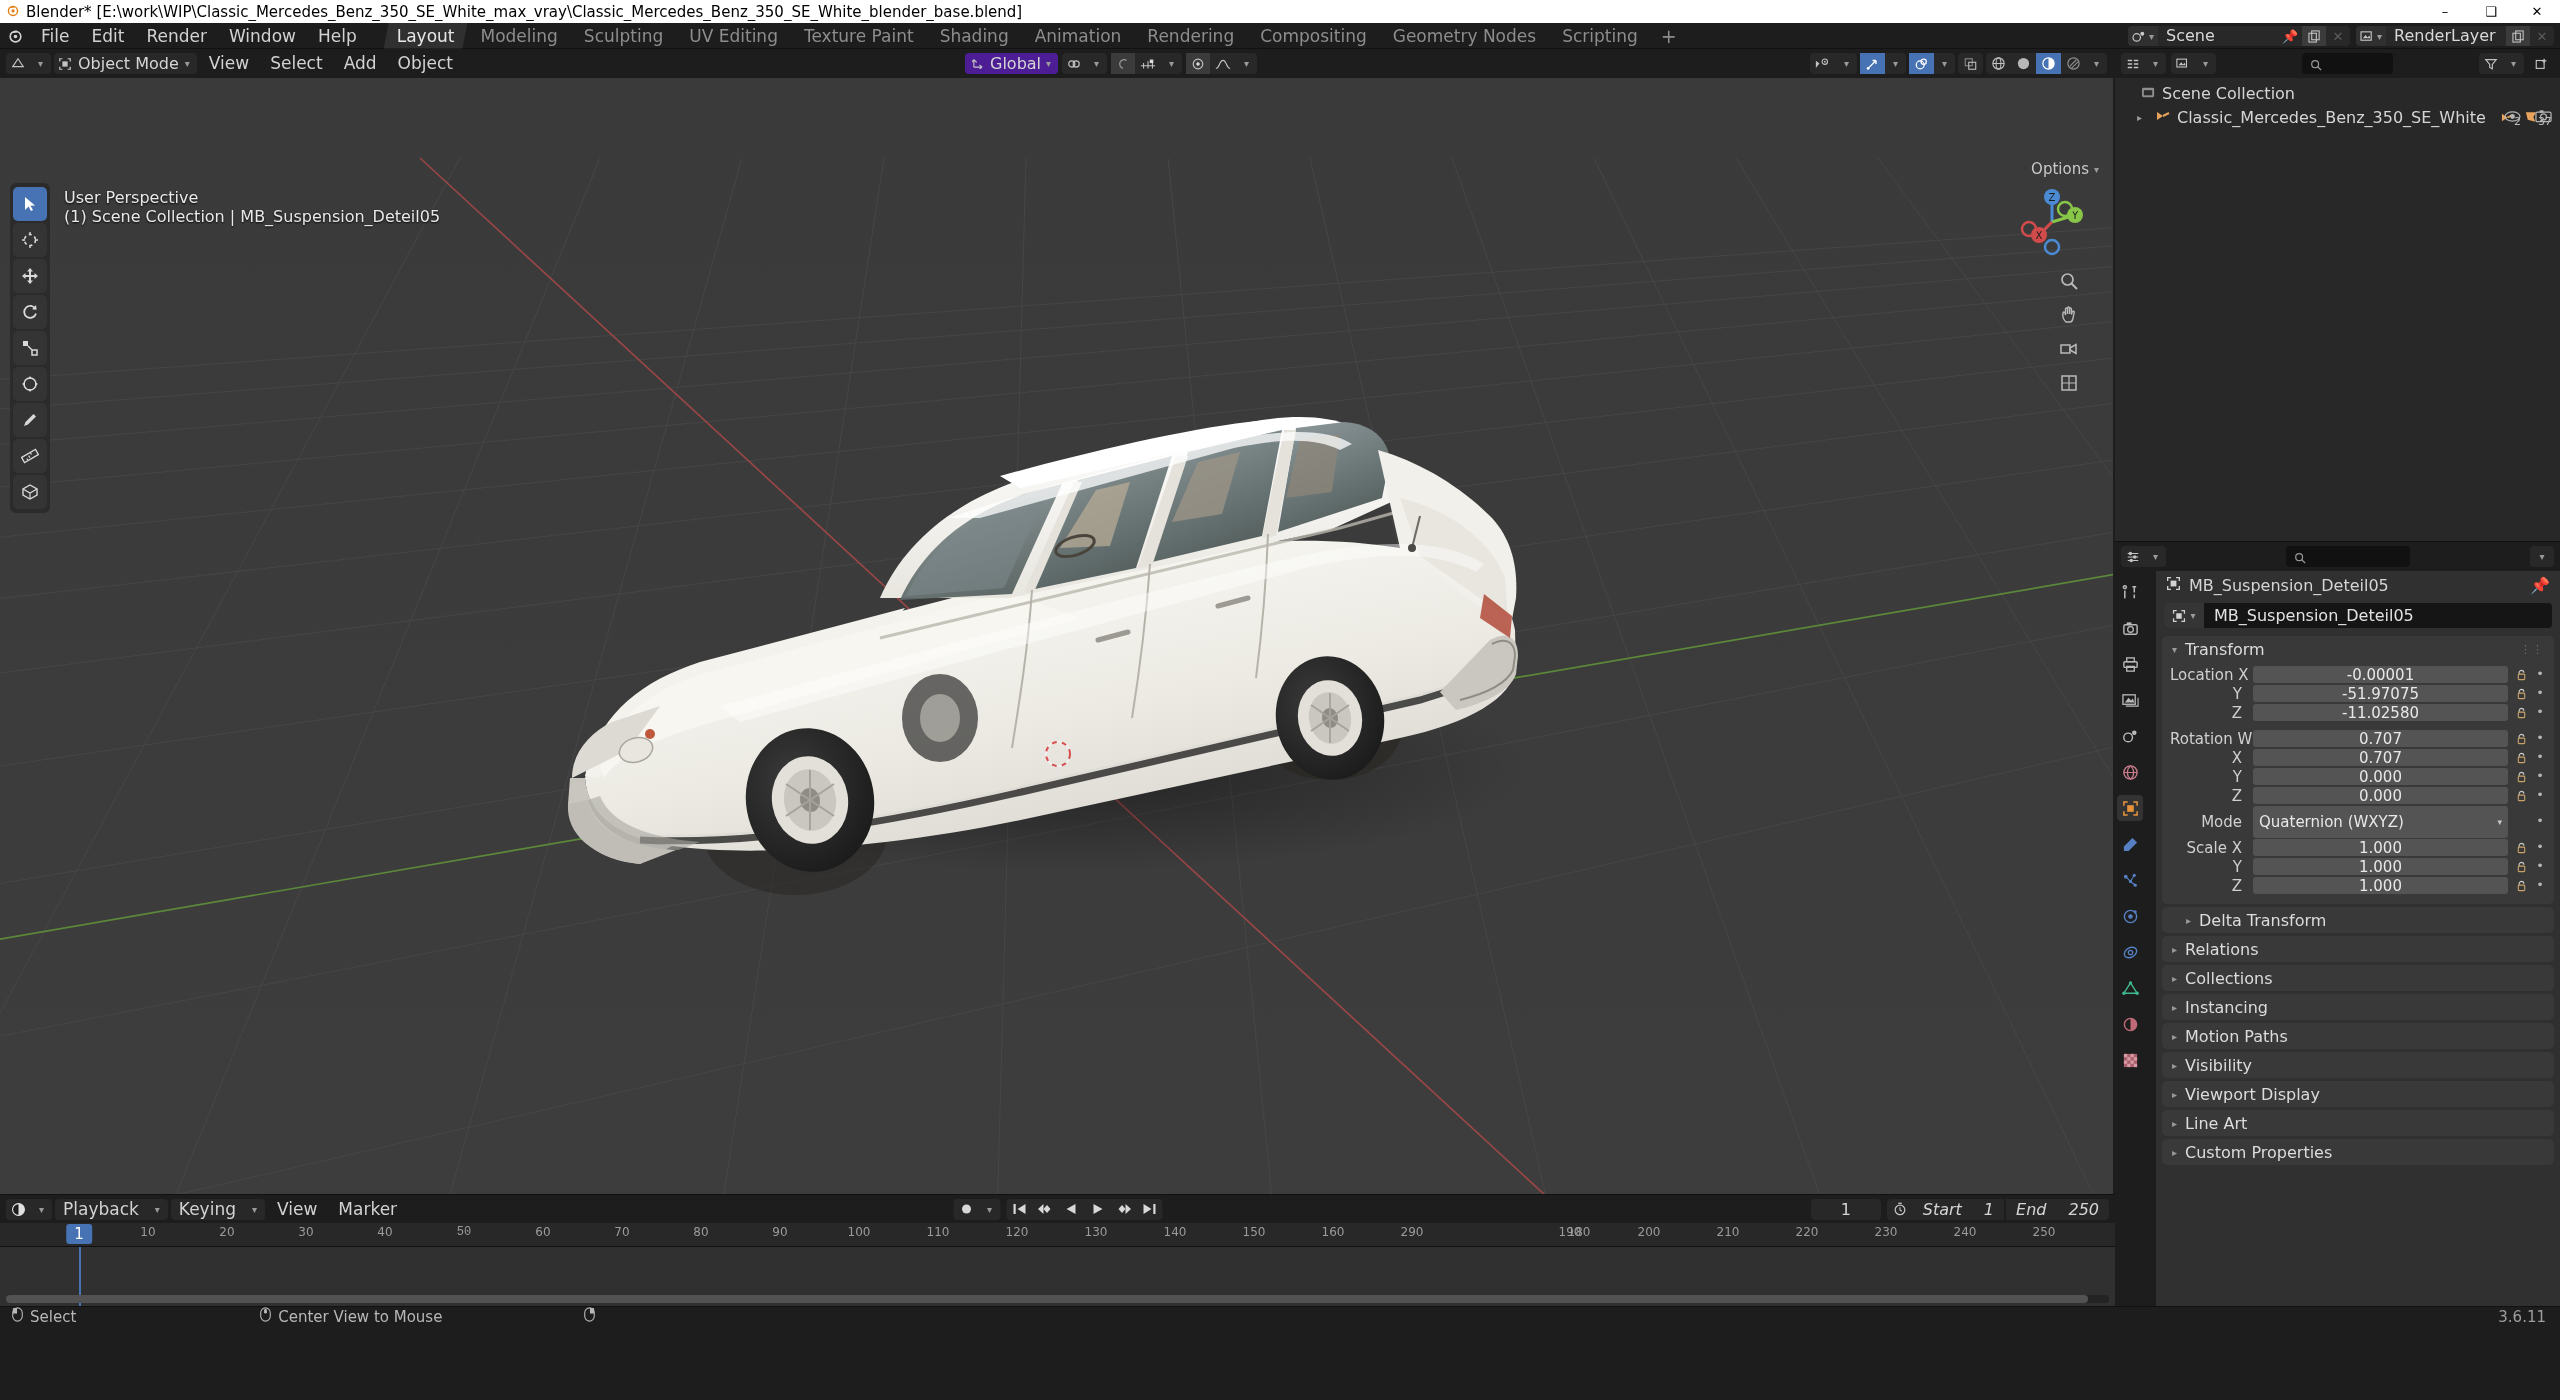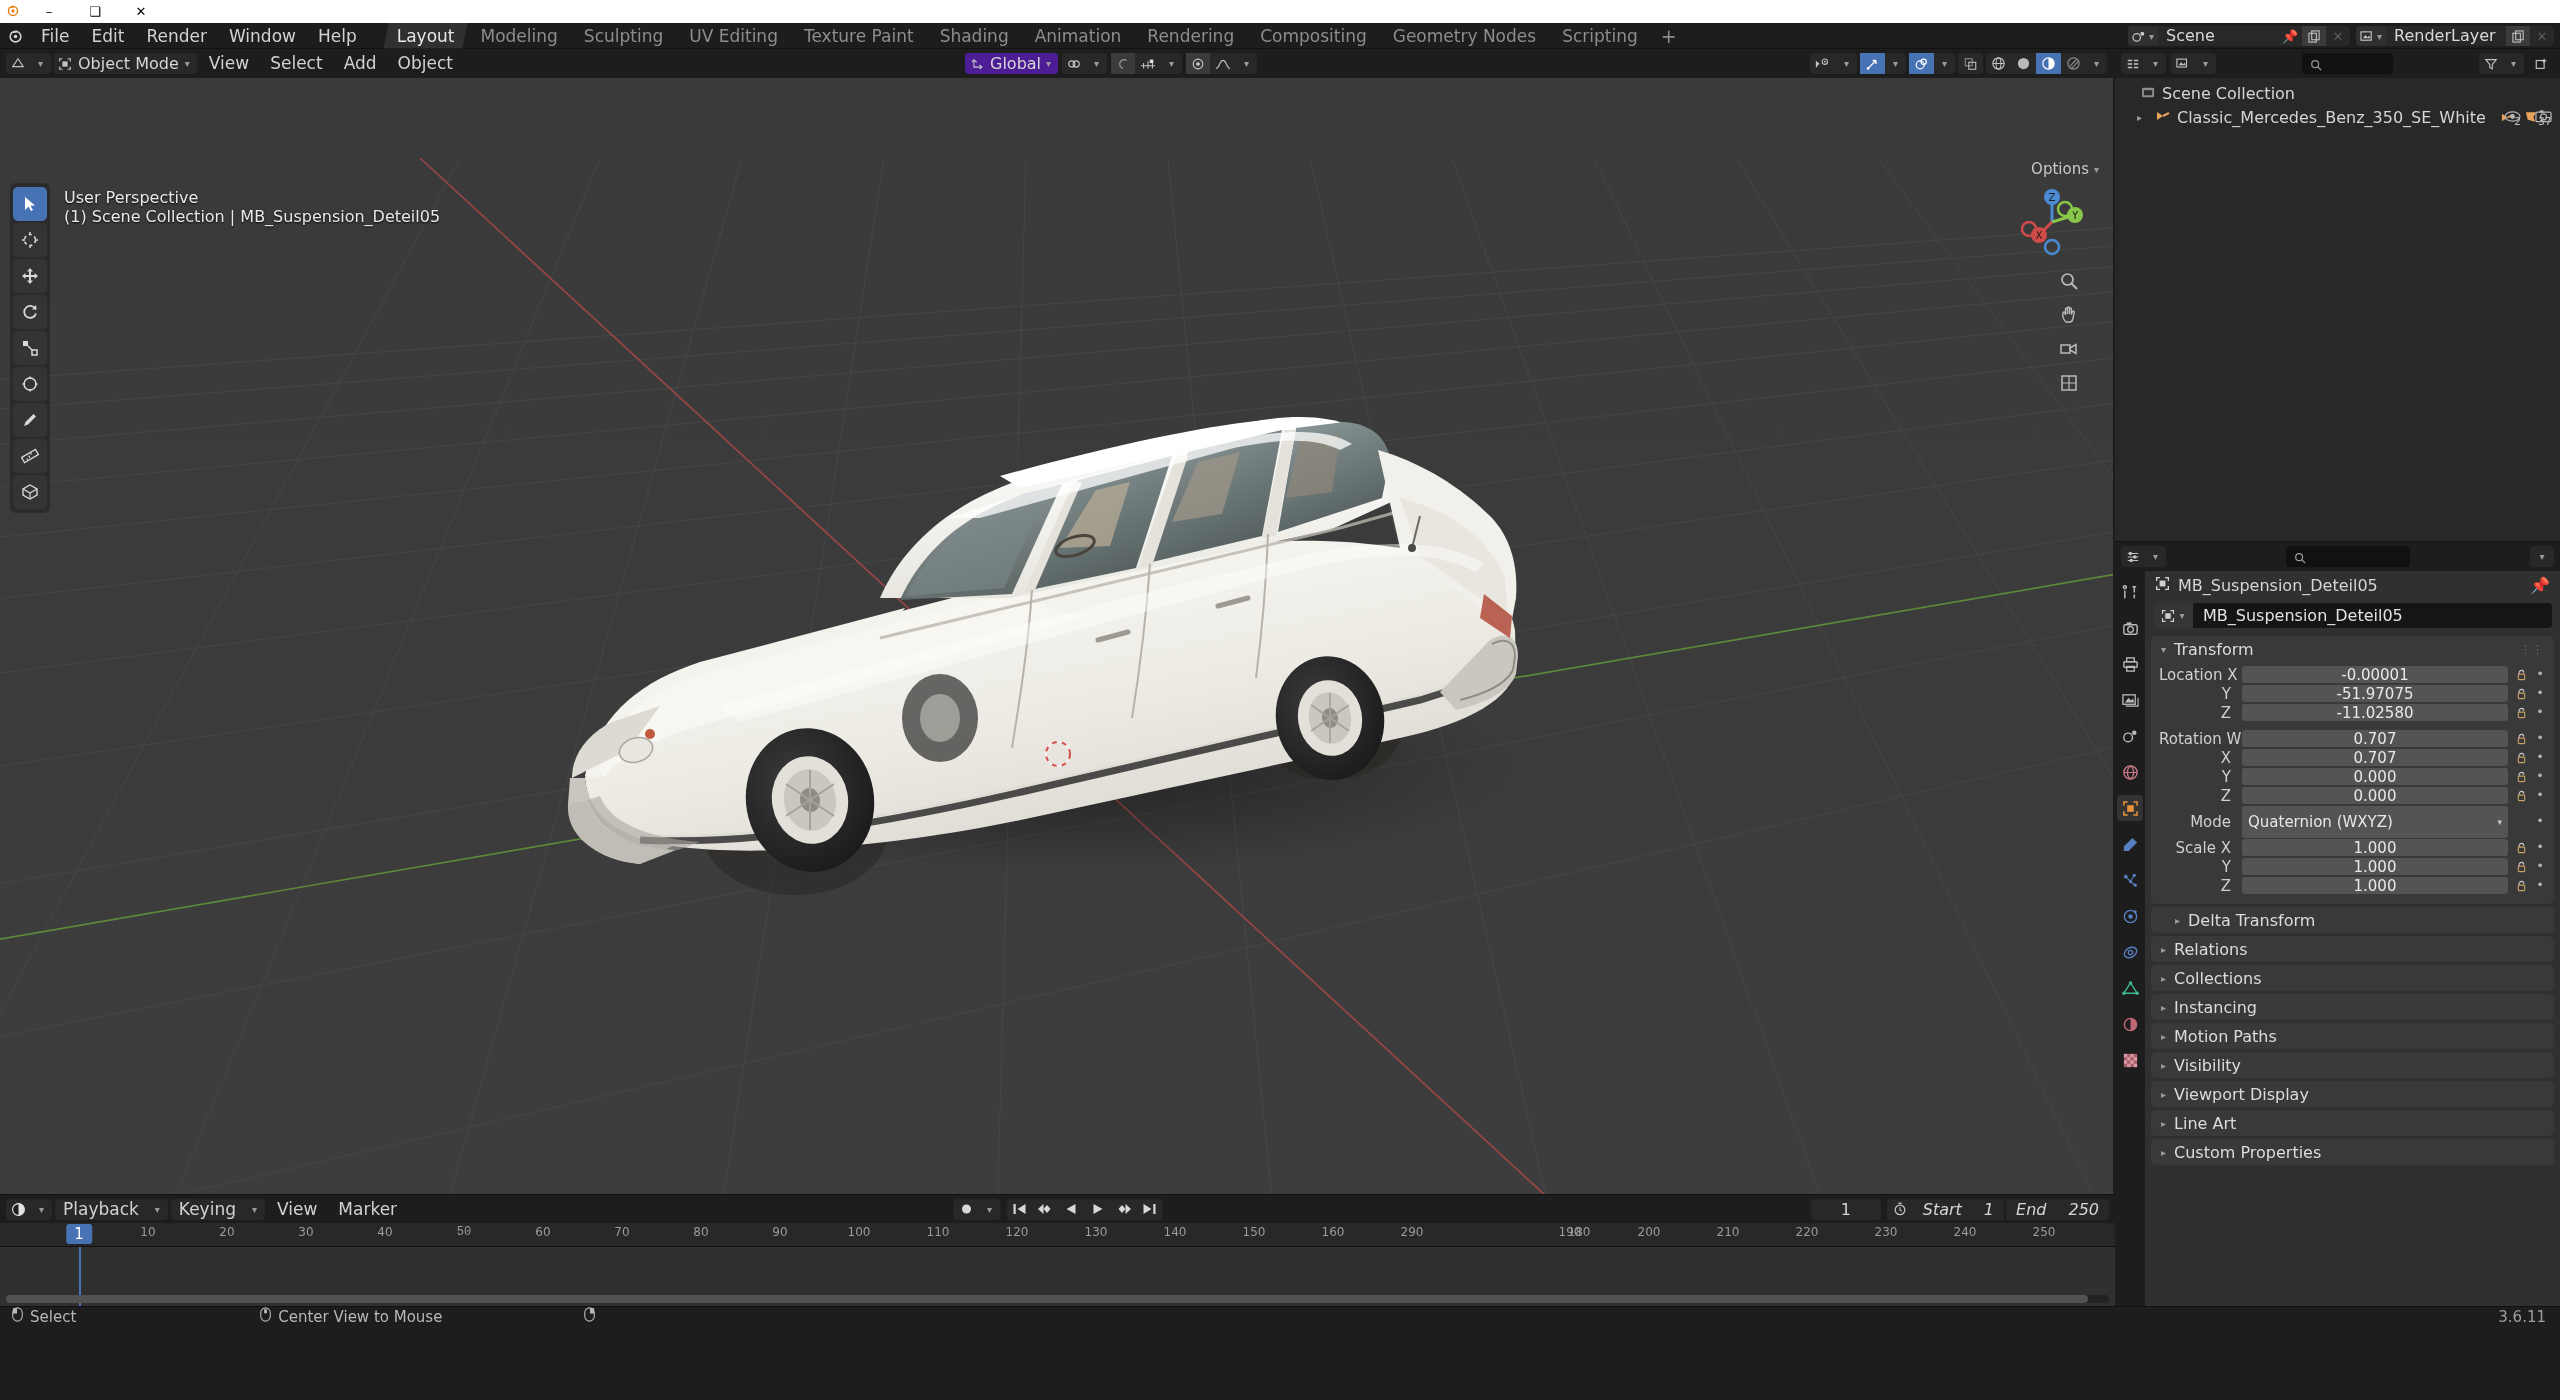--- a/index.html
+++ b/index.html
@@ -135,21 +135,21 @@
   .props { flex:1; display:flex; flex-direction:column; background:#1d1d1d;
     border-top:1px solid #111; }
   .pr-header { height:29px; display:flex; align-items:center; padding:0 6px;
     gap:6px; position:relative; }
   .pr-main { flex:1; display:flex; overflow:hidden; }
   .pr-tabs { width:30px; background:#1d1d1d; padding-top:8px;
     display:flex; flex-direction:column; align-items:center; gap:10px; }
   .pr-tab { width:26px; height:26px; display:flex; align-items:center;
     justify-content:center; border-radius:4px; }
   .pr-tab.active { background:#333; }
-  .pr-content { flex:1; background:#303030; overflow:hidden; padding-bottom:4px;}
+  .pr-content { flex:1; background:#303030; overflow:hidden; padding-bottom:4px;margin-left:11px;}
   .bc { height:28px; display:flex; align-items:center; gap:8px; padding:0 10px;
     font-size:16px; color:#d5d5d5; background:#303030; }
   .name-field { margin:4px 8px 8px 8px; background:#151515; border-radius:4px;
     height:25px; display:flex; align-items:center; font-size:16px; color:#e2e2e2; }
   .name-field .pre { width:40px; display:flex; align-items:center; gap:4px;
     justify-content:center; background:#353535; height:25px;
     border-radius:4px 0 0 4px; }
   .panel { background:#393939; margin:0 6px 3px 6px; border-radius:5px; }
   .panel-head { height:27px; display:flex; align-items:center; gap:8px;
     padding:0 10px; font-size:16px; color:#dcdcdc; position:relative; }
@@ -186,20 +186,21 @@
 <body>
 
 <div class="titlebar">
   <span class="tb-icon">
     <svg width="14" height="14" viewBox="0 0 16 16">
         <circle cx="8" cy="9" r="5.2" fill="none" stroke="#e87d0d" stroke-width="1.6"></circle>
         <circle cx="8" cy="9" r="1.8" fill="#e87d0d"></circle>
         <path d="M2 6 L9 3 L10 5 Z" fill="#e87d0d"></path>
       </svg>
   </span>
+  <span class="tb-title">Blender* [E:\work\WIP\Classic_Mercedes_Benz_350_SE_White_max_vray\Classic_Mercedes_Benz_350_SE_White_blender_base.blend]</span>
   <div class="tb-btns">
     <div class="tb-btn">–</div>
     <div class="tb-btn">❑</div>
     <div class="tb-btn close">✕</div>
   </div>
 </div>
 
 <div class="topbar">
   <div class="blender-logo">
     <svg width="17" height="17" viewBox="0 0 16 16">

